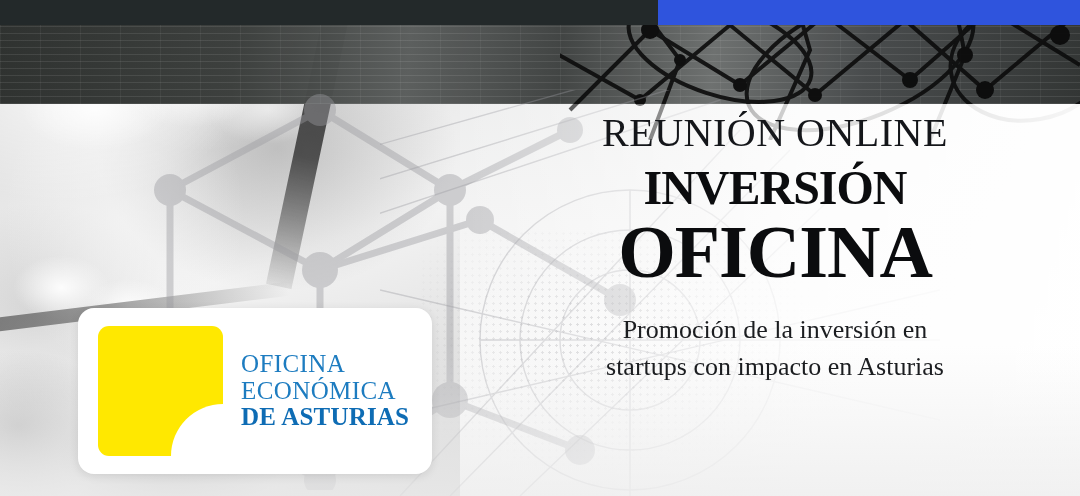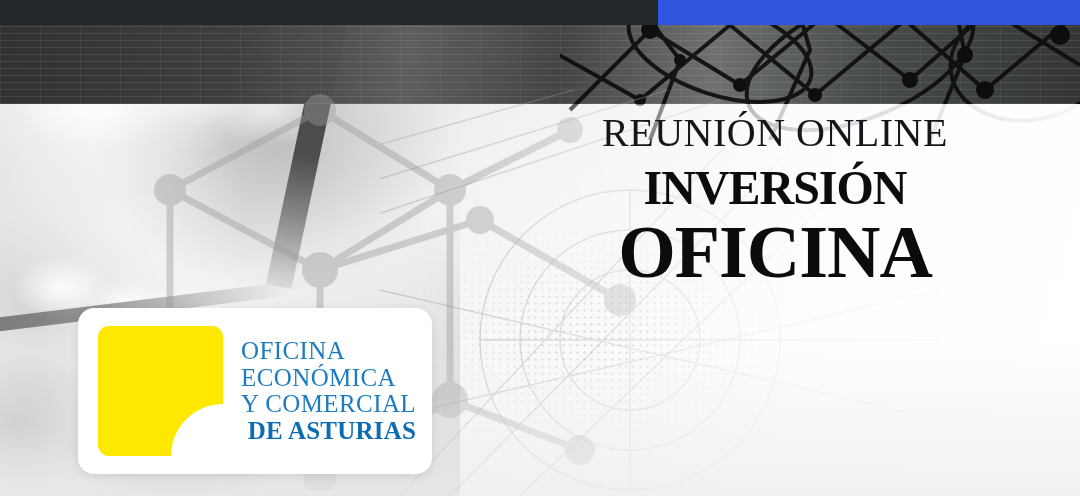--- a/index.html
+++ b/index.html
@@ -284,28 +284,31 @@
 
   <div class="topbar">
     <div class="topbar-dark"></div>
     <div class="topbar-blue"></div>
   </div>
 
   <div class="text-block">
     <div class="eyebrow">REUNIÓN ONLINE</div>
     <div class="headline">INVERSIÓN</div>
     <div class="headline2">OFICINA</div>
+    <div class="subtitle">
+      <span>Promoción de la inversión en</span><br>
+      <span>startups con impacto en Asturias</span>
+    </div>
   </div>
 
   <div class="logo-card">
     <div class="logo-mark">
       <div class="sq"></div>
       <div class="notch"></div>
     </div>
     <div class="logo-text">
       <div class="logo-line">OFICINA</div>
       <div class="logo-line">ECONÓMICA</div>
-      <div class="logo-line">Y COMERCIAL</div>
       <div class="logo-line bold">DE ASTURIAS</div>
     </div>
   </div>
 
 </div>
 
 </body></html>

